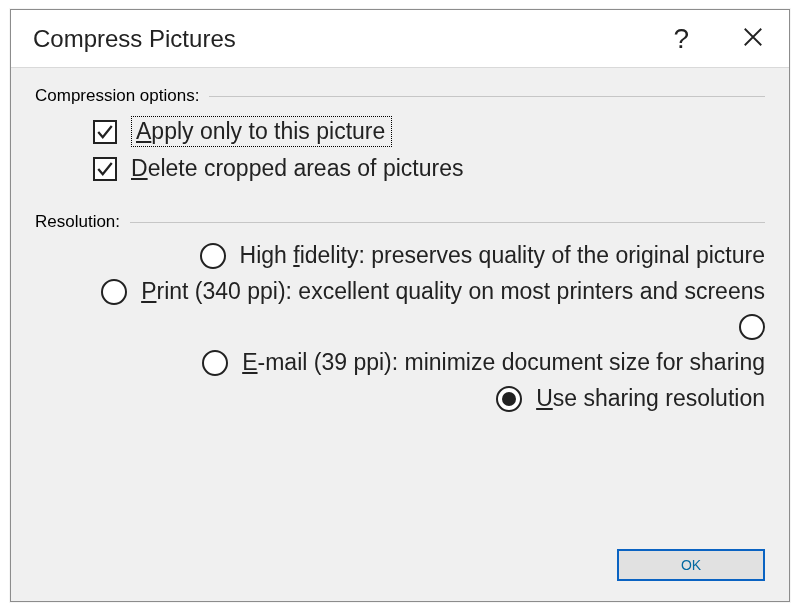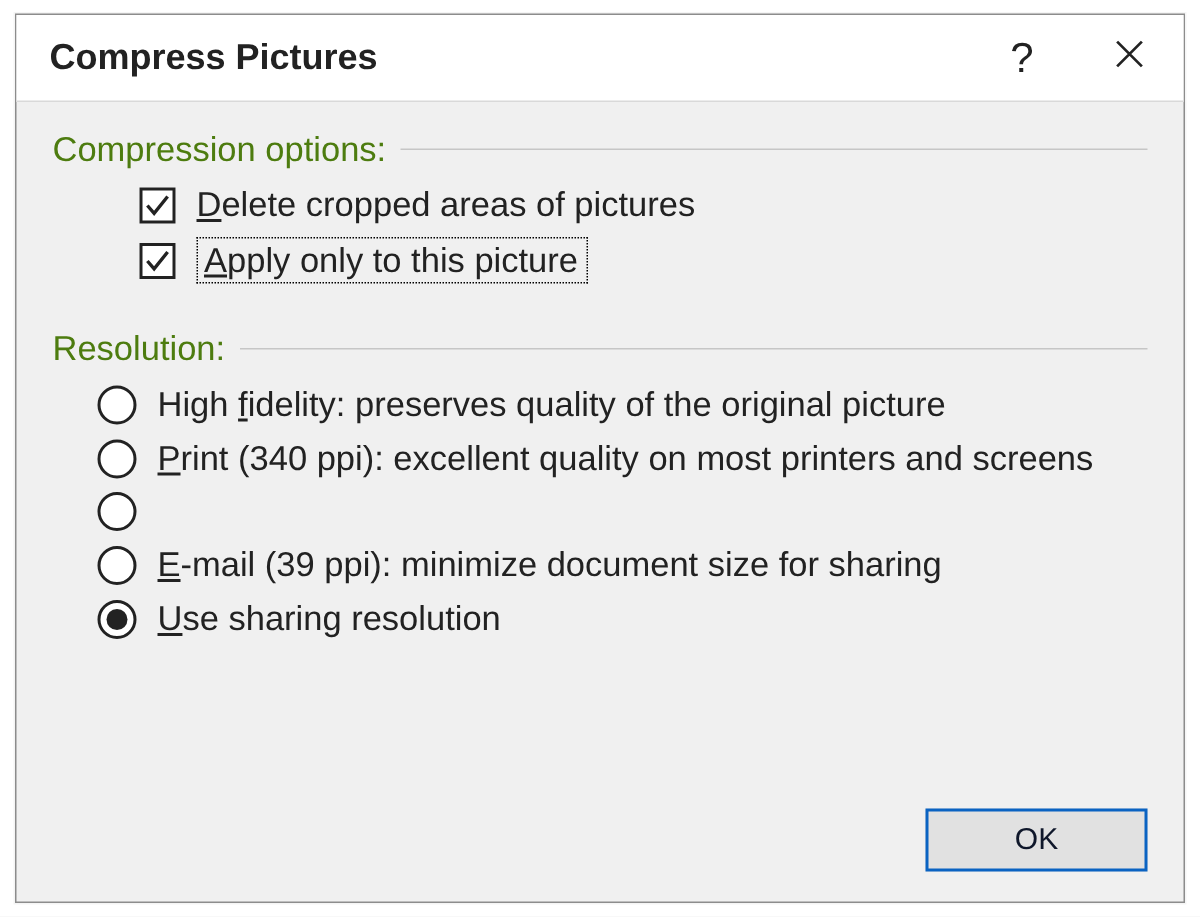--- a/index.html
+++ b/index.html
@@ -27,21 +27,20 @@
     background: #ffffff;
     display: flex;
     align-items: center;
     padding: 0 18px 0 22px;
     border-bottom: 1px solid #d9d9d9;
   }
   .title-text {
     font-size: 24px;
     color: #222;
     flex: 1;
-    font-weight: bold;
   }
   .title-actions {
     display: flex;
     align-items: center;
     gap: 38px;
   }
   .help-btn {
     font-size: 28px;
     color: #222;
     line-height: 1;
@@ -66,39 +65,40 @@
   }
   .group-header {
     display: flex;
     align-items: center;
     gap: 10px;
     margin-top: 20px;
     margin-bottom: 10px;
   }
   .group-header:first-child { margin-top: 0; }
   .group-label {
-    font-size: 23px;
-    color: #4d7c0f;
+    font-size: 17px;
+    color: #000000;
     white-space: nowrap;
   }
   .group-rule {
     flex: 1;
     height: 1px;
     background: #c6c6c6;
   }
   .options {
     padding-left: 58px;
     display: flex;
     flex-direction: column;
     gap: 8px;
     margin-bottom: 10px;
   }
   .options.resolution {
     padding-left: 30px;
     gap: 9px;
+    align-items: flex-end;
   }
   .option-row {
     display: flex;
     align-items: center;
     gap: 14px;
     cursor: pointer;
   }
   .chk {
     width: 24px;
     height: 24px;
@@ -141,25 +141,25 @@
   }
   .radio.selected .radio-dot { display: block; }
   .buttons {
     display: flex;
     justify-content: flex-end;
     gap: 18px;
     padding: 10px 24px 20px 24px;
   }
   .btn {
     min-width: 148px;
-    height: 42px;
+    height: 32px;
     background: #e1e1e1;
     border: 1px solid #8a8a8a;
-    font-size: 20px;
-    color: #0f172a;
+    font-size: 14px;
+    color: #0369a1;
     display: flex;
     align-items: center;
     justify-content: center;
     cursor: pointer;
     user-select: none;
   }
   .btn.primary {
     border: 2px solid #0a63c2;
   }
 </style>
@@ -185,43 +185,43 @@
   <div class="content">
 
     <div class="group-header">
       <div class="group-label">Compression options:</div>
       <div class="group-rule"></div>
     </div>
 
     <div class="options">
 
       <div class="option-row">
+        <div id="chk-apply" class="chk checked">
+          <span>
+            <svg viewBox="0 0 24 24">
+                <path d="M3 12 L9 19 L21 4" stroke="#222" stroke-width="3" fill="none"></path>
+              </svg>
+          </span>
+        </div>
+        <span id="apply-wrap" class="focus-rect">
+          <span class="option-label"><span></span><span class="ul">A</span><span>pply only to this picture</span></span>
+        </span>
+      </div>
+
+      <div class="option-row">
         <div id="chk-delete" class="chk checked">
           <span>
             <svg viewBox="0 0 24 24">
                 <path d="M3 12 L9 19 L21 4" stroke="#222" stroke-width="3" fill="none"></path>
               </svg>
           </span>
         </div>
         <span class="option-label"><span></span><span class="ul">D</span><span>elete cropped areas of pictures</span></span>
       </div>
 
-      <div class="option-row">
-        <div id="chk-apply" class="chk checked">
-          <span>
-            <svg viewBox="0 0 24 24">
-                <path d="M3 12 L9 19 L21 4" stroke="#222" stroke-width="3" fill="none"></path>
-              </svg>
-          </span>
-        </div>
-        <span id="apply-wrap" class="focus-rect">
-          <span class="option-label"><span></span><span class="ul">A</span><span>pply only to this picture</span></span>
-        </span>
-      </div>
-
     </div>
 
     <div class="group-header">
       <div class="group-label">Resolution:</div>
       <div class="group-rule"></div>
     </div>
 
     <div class="options resolution" id="resolution-options">
 
     <div class="option-row">

